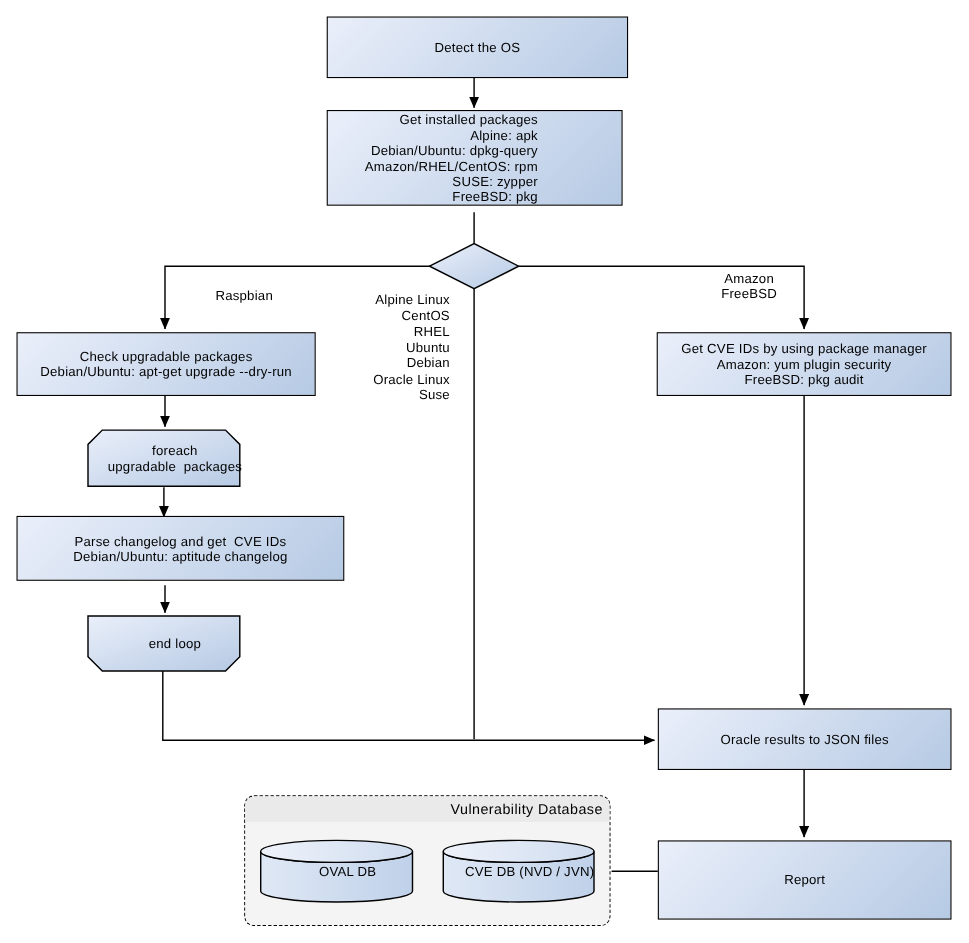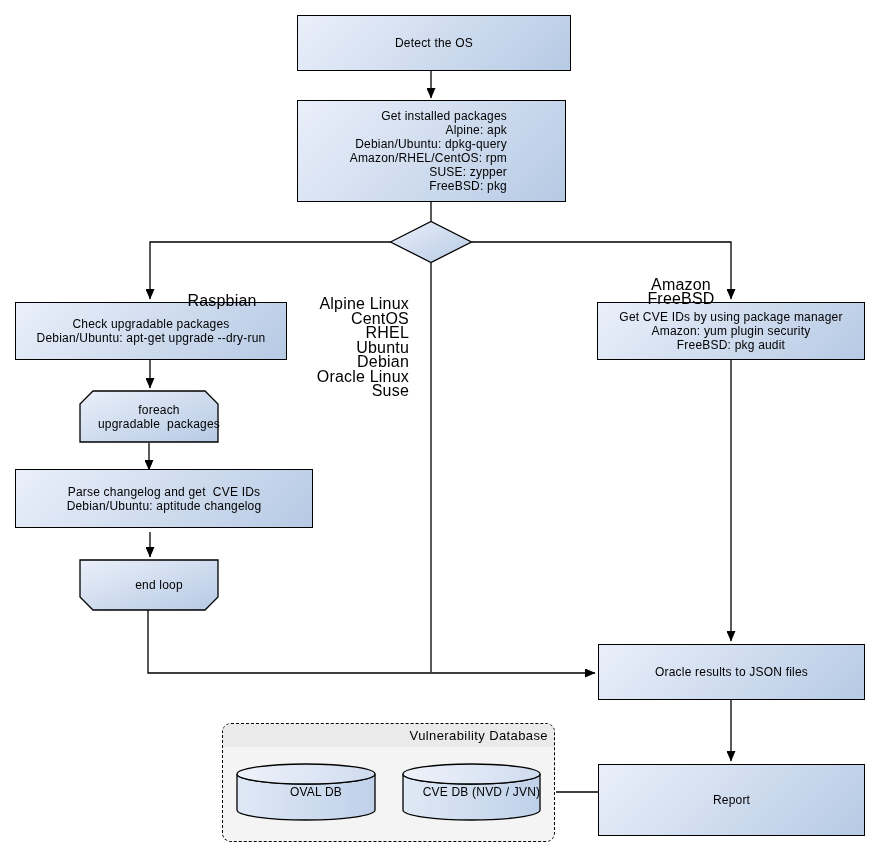--- a/index.html
+++ b/index.html
@@ -22,22 +22,22 @@
   .node.align-right { justify-content: flex-end; }
   .node.align-right .node-text { text-align: right; }
 
   .shape-label {
     position: absolute; z-index: 3; display: flex;
     align-items: center; justify-content: center; padding-left: 10px;
   }
   .shape-label .node-text { z-index: 3; }
 
   .edge-label {
-    position: absolute; z-index: 3; font-size: 16px; line-height: 14px;
-    letter-spacing: 0.2px; white-space: pre-wrap; margin-top: 32px;
+    position: absolute; z-index: 3; font-size: 12px; line-height: 14px;
+    letter-spacing: 0.2px; white-space: pre-wrap;
   }
   .edge-label.center { text-align: center; }
   .edge-label.right { text-align: right; line-height: 14.5px; }
 
   #vulndb-container {
     position: absolute; left: 222px; top: 723px; width: 333px; height: 119px;
     box-sizing: border-box; z-index: 0;
     background: #f4f4f4; border: 1.3px dashed #000; border-radius: 9px;
   }
   #vulndb-titleband {
@@ -107,21 +107,21 @@
     <g>
       <path d="M403,774 L403,810 a68.5,10 0 0 0 137,0 L540,774 a68.5,10 0 0 1 -137,0 Z" fill="url(#gCylBody)" stroke="#000" stroke-width="1.3"></path>
       <ellipse cx="471.5" cy="774" rx="68.5" ry="10" fill="url(#gCylTop)" stroke="#000" stroke-width="1.3"></ellipse>
     </g>
   </svg>
 
   <div class="node" style="left:297px;top:15px;width:274px;height:56px">
     <span class="node-text">Detect the OS</span>
   </div>
 
-  <div class="node align-right" style="left:297px;top:100px;width:269px;height:102px;padding-right:58px">
+  <div class="node align-right" style="left:297px;top:100px;width:269px;height:87px;padding-right:76px">
     <span class="node-text">Get installed packages
 Alpine: apk
 Debian/Ubuntu: dpkg-query
 Amazon/RHEL/CentOS: rpm
 SUSE: zypper
 FreeBSD: pkg</span>
   </div>
 
   <div class="node" style="left:15px;top:302px;width:272px;height:58px">
     <span class="node-text">Check upgradable packages

